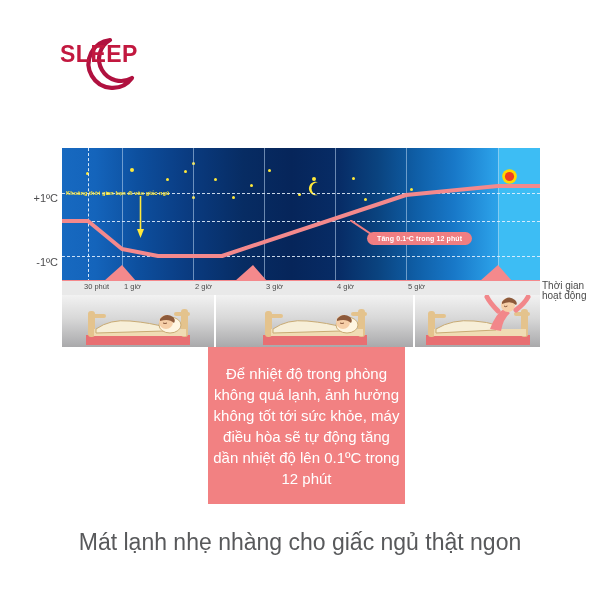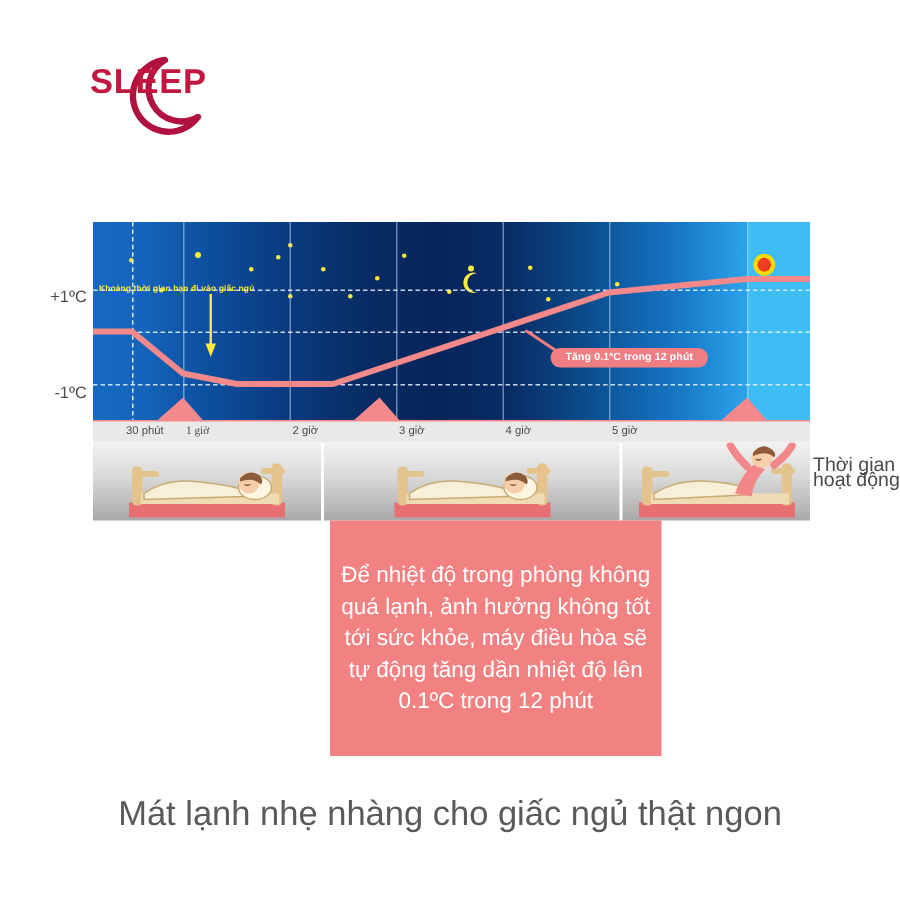--- a/index.html
+++ b/index.html
@@ -64,21 +64,21 @@
     font-size:7px;font-weight:bold;padding:3px 10px;white-space:nowrap;
     letter-spacing:0.1px;
   }
   .pilltail{position:absolute;left:288px;top:72px;width:26px;height:18px;}
 
   
   .timeaxis{position:absolute;left:62px;top:281px;width:478px;height:14px;background:#e9e9e9;}
   .tick{position:absolute;top:1px;font-size:7.5px;color:#4a4a4a;white-space:nowrap;}
   .actlabel{
     position:absolute;left:542px;top:281px;width:58px;
-    font-size:13px;color:#4a4a4a;line-height:10px;margin-top:24px;
+    font-size:10px;color:#4a4a4a;line-height:10px;
   }
 
   
   .beds{position:absolute;left:62px;top:295px;width:478px;height:52px;}
   .bedpanel{
     position:absolute;top:0;height:52px;overflow:hidden;
     background:linear-gradient(to bottom,#f2f2f2 0%,#d8d8d8 45%,#a9a9ab 100%);
   }
   .bedpanel svg{position:absolute;left:50%;transform:translateX(-50%);bottom:0;}
 
@@ -188,21 +188,21 @@
           <polygon points="344,19 418,19 436,3 450,19 478,19 478,20 344,20"></polygon>
         </g>
         <rect x="0" y="18" width="478" height="2" fill="#f4898c"></rect>
       </svg>
 
     </div>
   </div>
 
   <div class="timeaxis">
     <div class="tick" style="left:22px;">30 phút</div>
-    <div class="tick" style="left:62px;font-family:Liberation Serif, serif;">1 giờ</div>
+    <div class="tick" style="left:62px;">1 giờ</div>
     <div class="tick" style="left:133px;">2 giờ</div>
     <div class="tick" style="left:204px;">3 giờ</div>
     <div class="tick" style="left:275px;">4 giờ</div>
     <div class="tick" style="left:346px;">5 giờ</div>
     <div class="tick" style="left:424px;margin-top:25px;">6 giờ</div>
   </div>
 
   <div class="actlabel">
     Thời gian<br>hoạt động
   </div>
@@ -255,20 +255,20 @@
         <path d="M84 7 q6 -8 13 -2 q3 3 1 5 q-5 -5 -14 -1 Z" fill="#8d5a3b"></path>
         <path d="M86 11 q1.6 1.4 3.4 0" stroke="#7a4a30" stroke-width="0.9" fill="none"></path>
         <path d="M80 16 q-8 -8 -11 -14" stroke="#f2878a" stroke-width="5" stroke-linecap="round" fill="none"></path>
         <path d="M98 15 q9 -7 12 -13" stroke="#f2878a" stroke-width="5" stroke-linecap="round" fill="none"></path>
       </svg>
     </div>
 
   </div>
 
   <div class="boxes">
-    <div class="tbox" style="left:158px;width:221px;">
+    <div class="tbox" style="left:146px;width:197px;">
       <span>Để nhiệt độ trong phòng không quá lạnh, ảnh hưởng không tốt tới sức khỏe, máy điều hòa sẽ tự động tăng dần nhiệt độ lên 0.1ºC trong 12 phút</span>
     </div>
   </div>
 
   <div class="footer">Mát lạnh nhẹ nhàng cho giấc ngủ thật ngon</div>
 
 </div>
 
 </body></html>

